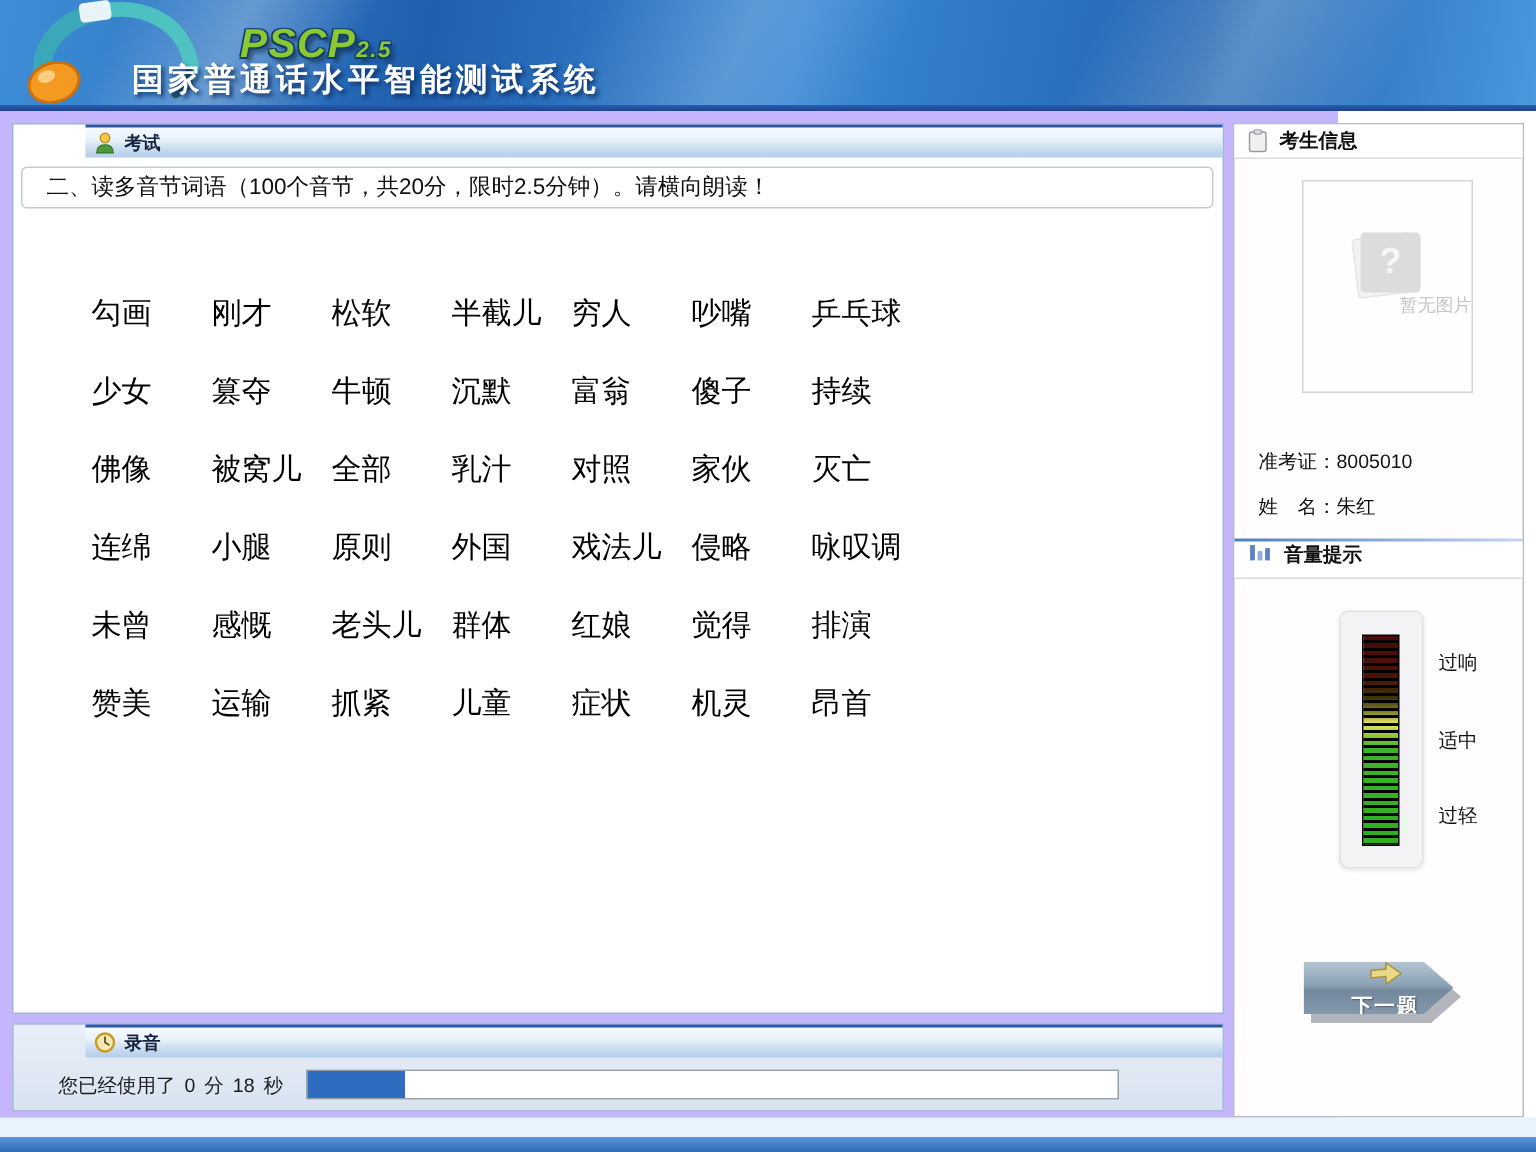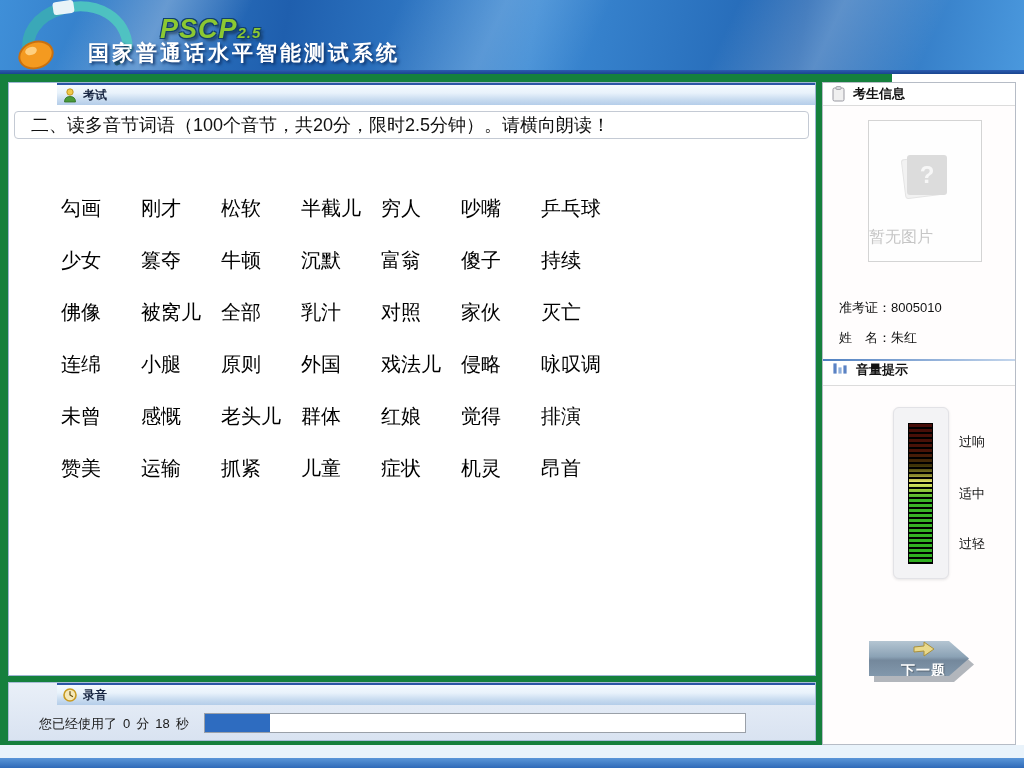--- a/index.html
+++ b/index.html
@@ -1,18 +1,18 @@
 <!DOCTYPE html>
 <html><head>
 <meta charset="utf-8">
 <style>
   * { margin:0; padding:0; box-sizing:border-box; }
   html,body { width:1024px; height:768px; overflow:hidden; background:#fff;
     font-family:"Liberation Sans", sans-serif; }
-  .page { position:relative; width:892px; height:768px; background:#15803d; }
+  .page { position:relative; width:892px; height:768px; background:#c4b5fd; }
 
   
   .header { position:absolute; left:0; top:0; width:1024px; height:70px;
     background:linear-gradient(100deg,#3f8fd8 0%,#1f5fae 28%,#3c8ad4 52%,#2164b2 78%,#4a98dd 100%);
     overflow:hidden; }
   .header::after { content:""; position:absolute; inset:0;
     background:linear-gradient(115deg, transparent 8%, rgba(255,255,255,.28) 16%, transparent 24%,
       transparent 38%, rgba(255,255,255,.18) 48%, transparent 58%,
       transparent 70%, rgba(255,255,255,.25) 80%, transparent 90%); }
   .headset { position:absolute; left:6px; top:0; z-index:2; }
@@ -31,42 +31,42 @@
     border-top:2px solid #2c55a5;
     background:linear-gradient(#f5fafe,#e8f2fb 40%,#c9dcf0 72%,#b4cde9);
     display:flex; align-items:center; gap:6px; padding-left:6px;
     font-size:12px; font-weight:bold; color:#15233f;margin-left:48px; }
 
   
   .exam-panel { position:absolute; left:8px; top:82px; width:808px; height:594px;
     border:1px solid #9fb6d4; background:#fff; }
   .instruction-box { position:absolute; left:5px; top:28px; right:6px; height:28px;
     border:1px solid #c4cad4; border-radius:4px; background:#fff;
-    line-height:26px; padding-left:16px; font-size:18px; color:#111; }
+    line-height:26px; padding-left:16px; font-size:15px; color:#111; }
   .word-grid { position:absolute; left:52px; top:112px; }
   .word-row { display:flex; height:52px; align-items:flex-start; }
   .word-cell { width:80px; font-size:20px; color:#000;
     font-family:"DejaVu Serif", serif; white-space:nowrap; }
 
   
   .sidebar { position:absolute; left:822px; top:82px; width:194px; height:663px;
     border:1px solid #b6bcc6; background:#fffdfd; }
   .sb-header { position:absolute; left:0; top:0; right:0; height:23px;
     border-bottom:1px solid #dcdcdc; background:#fff;
     display:flex; align-items:center; gap:8px; padding-left:9px;
     font-size:13px; font-weight:bold; color:#111; }
   .photo-box { position:absolute; left:45px; top:37px; width:114px; height:142px;
     border:1px solid #d4d4d4; background:#fefefe; }
   .qtile-back { position:absolute; left:34px; top:36px; width:40px; height:40px;
     border:1px solid #e4e4e4; background:#f2f2f2; transform:rotate(-7deg); border-radius:3px; }
   .qtile { position:absolute; left:38px; top:34px; width:40px; height:40px;
     background:#dcdcdc; border-radius:3px; color:#f7f7f7; font-size:24px; font-weight:bold;
     display:flex; align-items:center; justify-content:center; }
-  .no-image-text { position:absolute; left:0; top:106px; width:100%;
-    text-align:left; font-size:16px; color:#c6c6c6; }
+  .no-image-text { position:absolute; left:0; top:74px; width:100%;
+    text-align:right; font-size:12px; color:#c6c6c6; }
   .info-line { position:absolute; left:16px; font-size:13px; color:#111;margin-top:16px; }
   .info-ticket { top:200px; }
   .info-name { top:230px; }
 
   .volume-header { position:absolute; left:0; top:278px; right:0; height:25px;
     background:#fff; border-bottom:1px solid #dcdcdc;
     display:flex; align-items:flex-start; gap:8px; padding-left:9px;
     font-size:13px; font-weight:bold; color:#111; }
   .volume-header::before { content:""; position:absolute; left:0; top:-2px; right:0; height:2px;
     background:linear-gradient(to right,#4f7fc0,#c4d6ec); }

